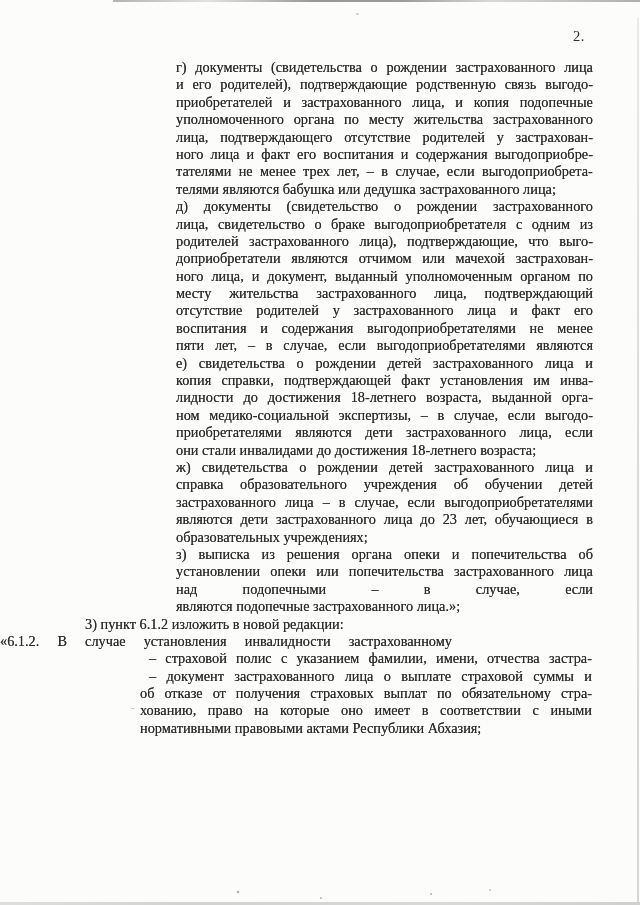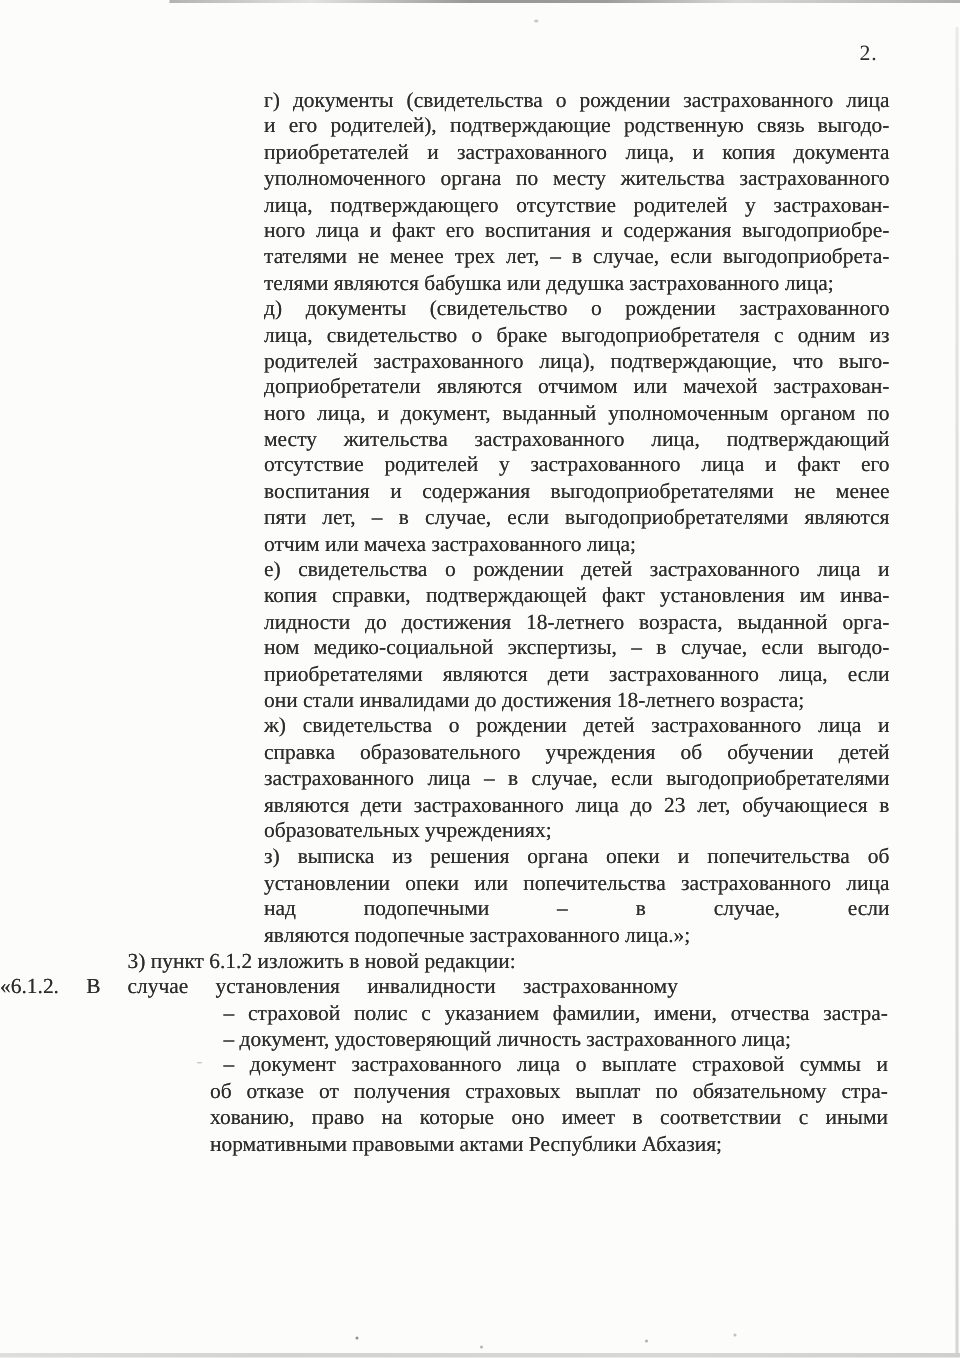--- a/index.html
+++ b/index.html
@@ -102,21 +102,21 @@
           <span>связь</span>
           <span>выгодо-</span>
         </div>
         <div class="line j">
           <span>приобретателей</span>
           <span>и</span>
           <span>застрахованного</span>
           <span>лица,</span>
           <span>и</span>
           <span>копия</span>
-          <span>документа</span>
+          <span>подопечные</span>
         </div>
         <div class="line j">
           <span>уполномоченного</span>
           <span>органа</span>
           <span>по</span>
           <span>месту</span>
           <span>жительства</span>
           <span>застрахованного</span>
         </div>
         <div class="line j">
@@ -225,21 +225,20 @@
         <div class="line j">
           <span>пяти</span>
           <span>лет,</span>
           <span>–</span>
           <span>в</span>
           <span>случае,</span>
           <span>если</span>
           <span>выгодоприобретателями</span>
           <span>являются</span>
         </div>
-        <div class="line">отчим или мачеха застрахованного лица;</div>
       </div>
       <div class="block" style="margin-left: 176px; width: 417px;">
         <div class="line j">
           <span>е)</span>
           <span>свидетельства</span>
           <span>о</span>
           <span>рождении</span>
           <span>детей</span>
           <span>застрахованного</span>
           <span>лица</span>
@@ -372,23 +371,20 @@
           <span>–</span>
           <span>страховой</span>
           <span>полис</span>
           <span>с</span>
           <span>указанием</span>
           <span>фамилии,</span>
           <span>имени,</span>
           <span>отчества</span>
           <span>застра-</span>
         </div>
-      </div>
-      <div class="block" style="margin-left: 140px; width: 452px;">
-        <div class="line" style="padding-left: 9px;">– документ, удостоверяющий личность застрахованного лица;</div>
       </div>
       <div class="block" style="margin-left: 140px; width: 452px;">
         <div class="line j" style="padding-left: 9px;">
           <span>–</span>
           <span>документ</span>
           <span>застрахованного</span>
           <span>лица</span>
           <span>о</span>
           <span>выплате</span>
           <span>страховой</span>

